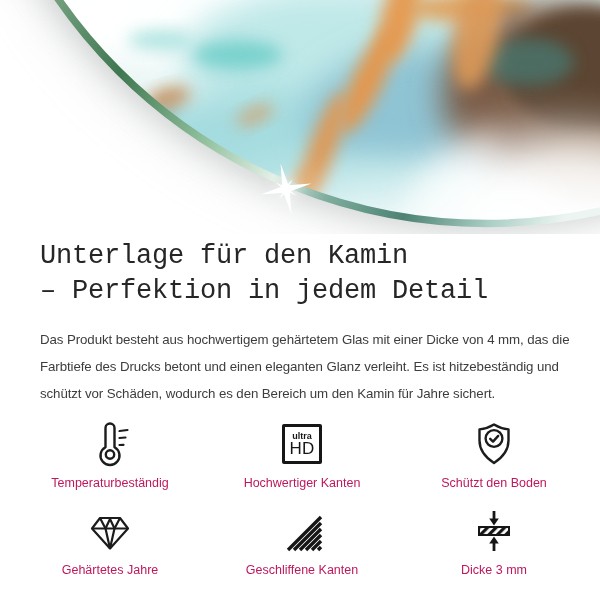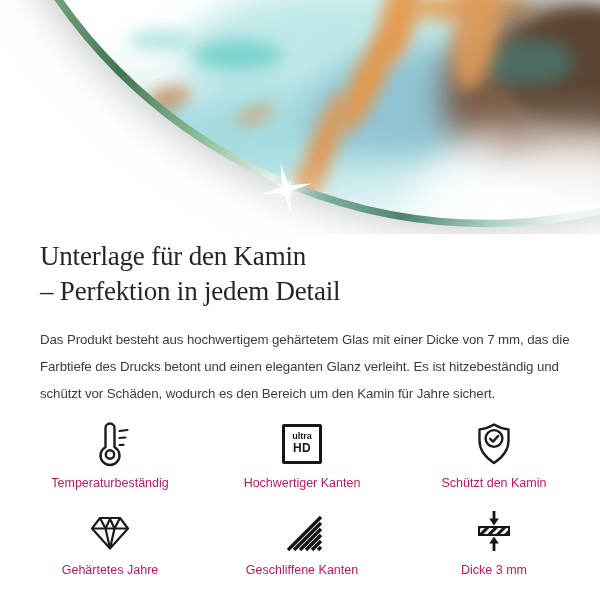--- a/index.html
+++ b/index.html
@@ -11,21 +11,21 @@
   .page{width:600px;height:600px;position:relative;background:#fff;}
 
   
   .hero{position:relative;width:600px;height:234px;overflow:hidden;background:#fff;}
   .hero svg{display:block;}
 
   
   .content{padding:0 20px 0 40px;}
   h1.title{
     margin:5px 0 8px 0;
-    font-family:Liberation Serif, serif;
+    font-family:Liberation Mono, monospace;
     font-weight:400;
     font-size:27px;
     line-height:35px;
     letter-spacing:-0.2px;
     color:#262626;
     white-space:pre-line;
   }
   p.desc{
     margin:17px 0 0 0;
     font-size:13.3px;
@@ -56,21 +56,21 @@
     letter-spacing:0;
     white-space:nowrap;
   }
   .uhd{
     width:34px;height:34px;
     border:3px solid #161616;border-radius:2px;
     display:flex;flex-direction:column;align-items:center;justify-content:center;
     color:#161616;
   }
   .uhd .t{font-size:9px;font-weight:700;line-height:10px;}
-  .uhd .b{font-size:12px;font-weight:700;line-height:15px;letter-spacing:0.3px;}
+  .uhd .b{font-size:17px;font-weight:400;line-height:15px;letter-spacing:0.3px;}
 </style>
 </head>
 <body>
 
 <div class="page">
 
   <div class="hero">
     <svg width="600" height="234" viewBox="0 0 600 234" xmlns="http://www.w3.org/2000/svg">
       <defs>
         <clipPath id="discClip">
@@ -145,21 +145,21 @@
         <circle r="9" fill="#ffffff" opacity="0.9" filter="url(#f8)"></circle>
         <path d="M0,-26 L3.2,-3.2 L26,0 L3.2,3.2 L0,26 L-3.2,3.2 L-26,0 L-3.2,-3.2 Z" fill="#ffffff"></path>
         <path d="M0,-12 L1.6,-1.6 L12,0 L1.6,1.6 L0,12 L-1.6,1.6 L-12,0 L-1.6,-1.6 Z" fill="#ffffff" transform="rotate(45)" opacity="0.9"></path>
       </g>
     </svg>
   </div>
 
   <div class="content">
     <h1 class="title">Unterlage für den Kamin
 – Perfektion in jedem Detail</h1>
-    <p class="desc">Das Produkt besteht aus hochwertigem gehärtetem Glas mit einer Dicke von 7 mm, das die
+    <p class="desc">Das Produkt besteht aus hochwertigem gehärtetem Glas mit einer Dicke von 4 mm, das die
 Farbtiefe des Drucks betont und einen eleganten Glanz verleiht. Es ist hitzebeständig und
 schützt vor Schäden, wodurch es den Bereich um den Kamin für Jahre sichert.</p>
   </div>
 
   <div class="features">
 
     <div class="feature">
       <div class="icon-box">
         <svg width="44" height="47" viewBox="0 0 44 47" fill="none" stroke="#1c1c1c" stroke-width="2.4">
           <path d="M17.5 8 a4.5 4.5 0 0 1 9 0 V27.2 a9.5 9.5 0 1 1 -9 0 Z" stroke-linejoin="round"></path>
@@ -185,21 +185,21 @@
     </div>
 
     <div class="feature">
       <div class="icon-box">
         <svg width="44" height="47" viewBox="0 0 44 47" fill="none" stroke="#1c1c1c" stroke-width="2.4">
           <path d="M22 4.5 C26.5 7.2 31.5 8.9 36.5 9.4 V20.5 C36.5 30.5 30 37.8 22 43 C14 37.8 7.5 30.5 7.5 20.5 V9.4 C12.5 8.9 17.5 7.2 22 4.5 Z" stroke-linejoin="round"></path>
           <circle cx="22" cy="18.5" r="8.4" fill="#ffffff"></circle>
           <path d="M18.2 18.8 L21 21.6 L26.2 15.9" stroke-linecap="round" stroke-linejoin="round"></path>
         </svg>
       </div>
-      <span class="label">Schützt den Kamin</span>
+      <span class="label">Schützt den Boden</span>
     </div>
 
     <div class="feature">
       <div class="icon-box">
         <svg width="48" height="44" viewBox="0 0 48 44" fill="none" stroke="#1c1c1c" stroke-width="2.2" stroke-linejoin="round">
           <path d="M14 9 H34 L42 19.5 L24 39.5 L6 19.5 Z"></path>
           <path d="M6 19.5 H42"></path>
           <path d="M14 9 L19.5 19.5 M34 9 L28.5 19.5"></path>
           <path d="M24 10 L19.5 19.5 M24 10 L28.5 19.5"></path>
           <path d="M19.5 19.5 L24 39.5 M28.5 19.5 L24 39.5"></path>

